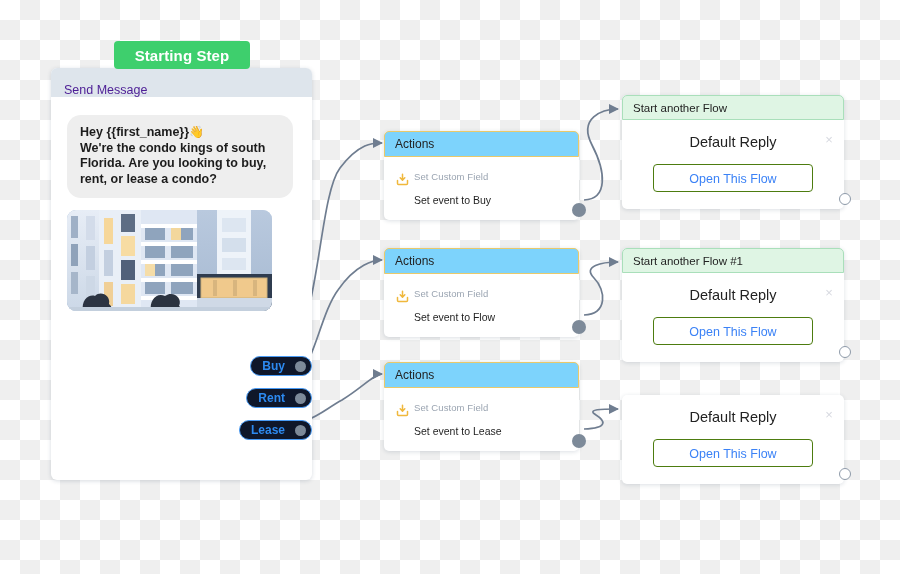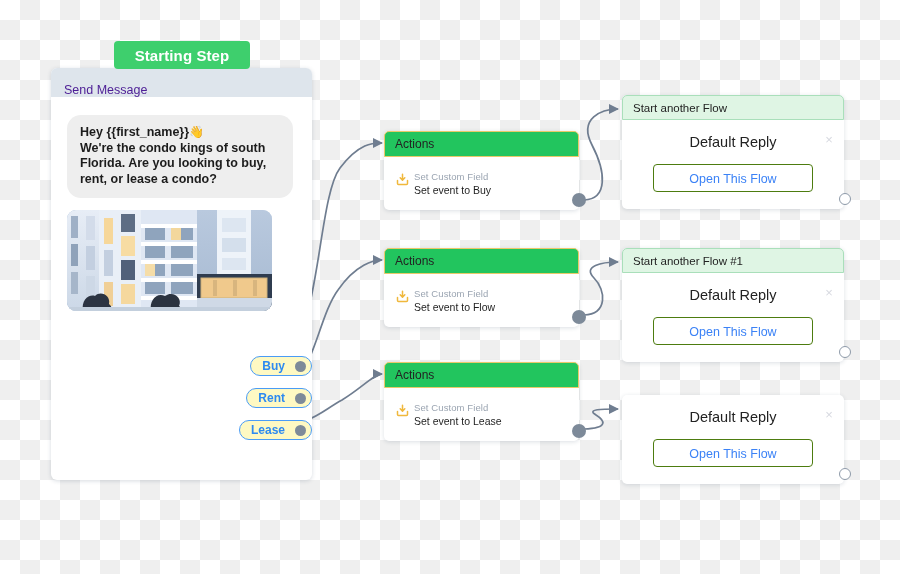--- a/index.html
+++ b/index.html
@@ -118,21 +118,21 @@
     flex-direction: column;
     align-items: flex-end;
     gap: 12px;
     padding-right: 0px;
   }
   .pill {
     height: 20px;
     min-width: 56px;
     border: 1.6px solid #4a9cf6;
     border-radius: 11px;
-    background: #fef9c3;
+    background: #0f172a;
     display: flex;
     align-items: center;
     justify-content: space-between;
     padding: 0 5px 0 11px;
     font-size: 12px;
     color: #2d8af0;
     position: relative;
     box-sizing: border-box;
   }
   .pill-label { margin-right: 10px; }
@@ -148,21 +148,21 @@
   .actions-card {
     position: absolute;
     width: 195px;
     background: #ffffff;
     border-radius: 5px;
     box-shadow: 0 1px 4px rgba(40,60,90,.16);
     z-index: 10;
   }
   .actions-header {
     height: 26px;
-    background: #22c55e;
+    background: #7dd3fc;
     border: 1px solid #e9c96a;
     border-radius: 5px 5px 0 0;
     box-sizing: border-box;
     display: flex;
     align-items: center;
     padding-left: 10px;
     font-size: 12px;
     color: #232323;
   }
   .actions-body {
@@ -177,20 +177,21 @@
   .cf-icon { flex: 0 0 auto; margin-top: 1px; }
   .action-texts { display: flex; flex-direction: column; gap: 2px; }
   .action-type {
     font-size: 9.5px;
     color: #9aa4b1;
     letter-spacing: .1px;
   }
   .action-value {
     font-size: 10.5px;
     color: #1f1f1f;
+    margin-top: 10px;
   }
   .out-dot {
     position: absolute;
     right: -7px;
     bottom: 3px;
     width: 14px;
     height: 14px;
     border-radius: 50%;
     background: #7d8a99;
   }

